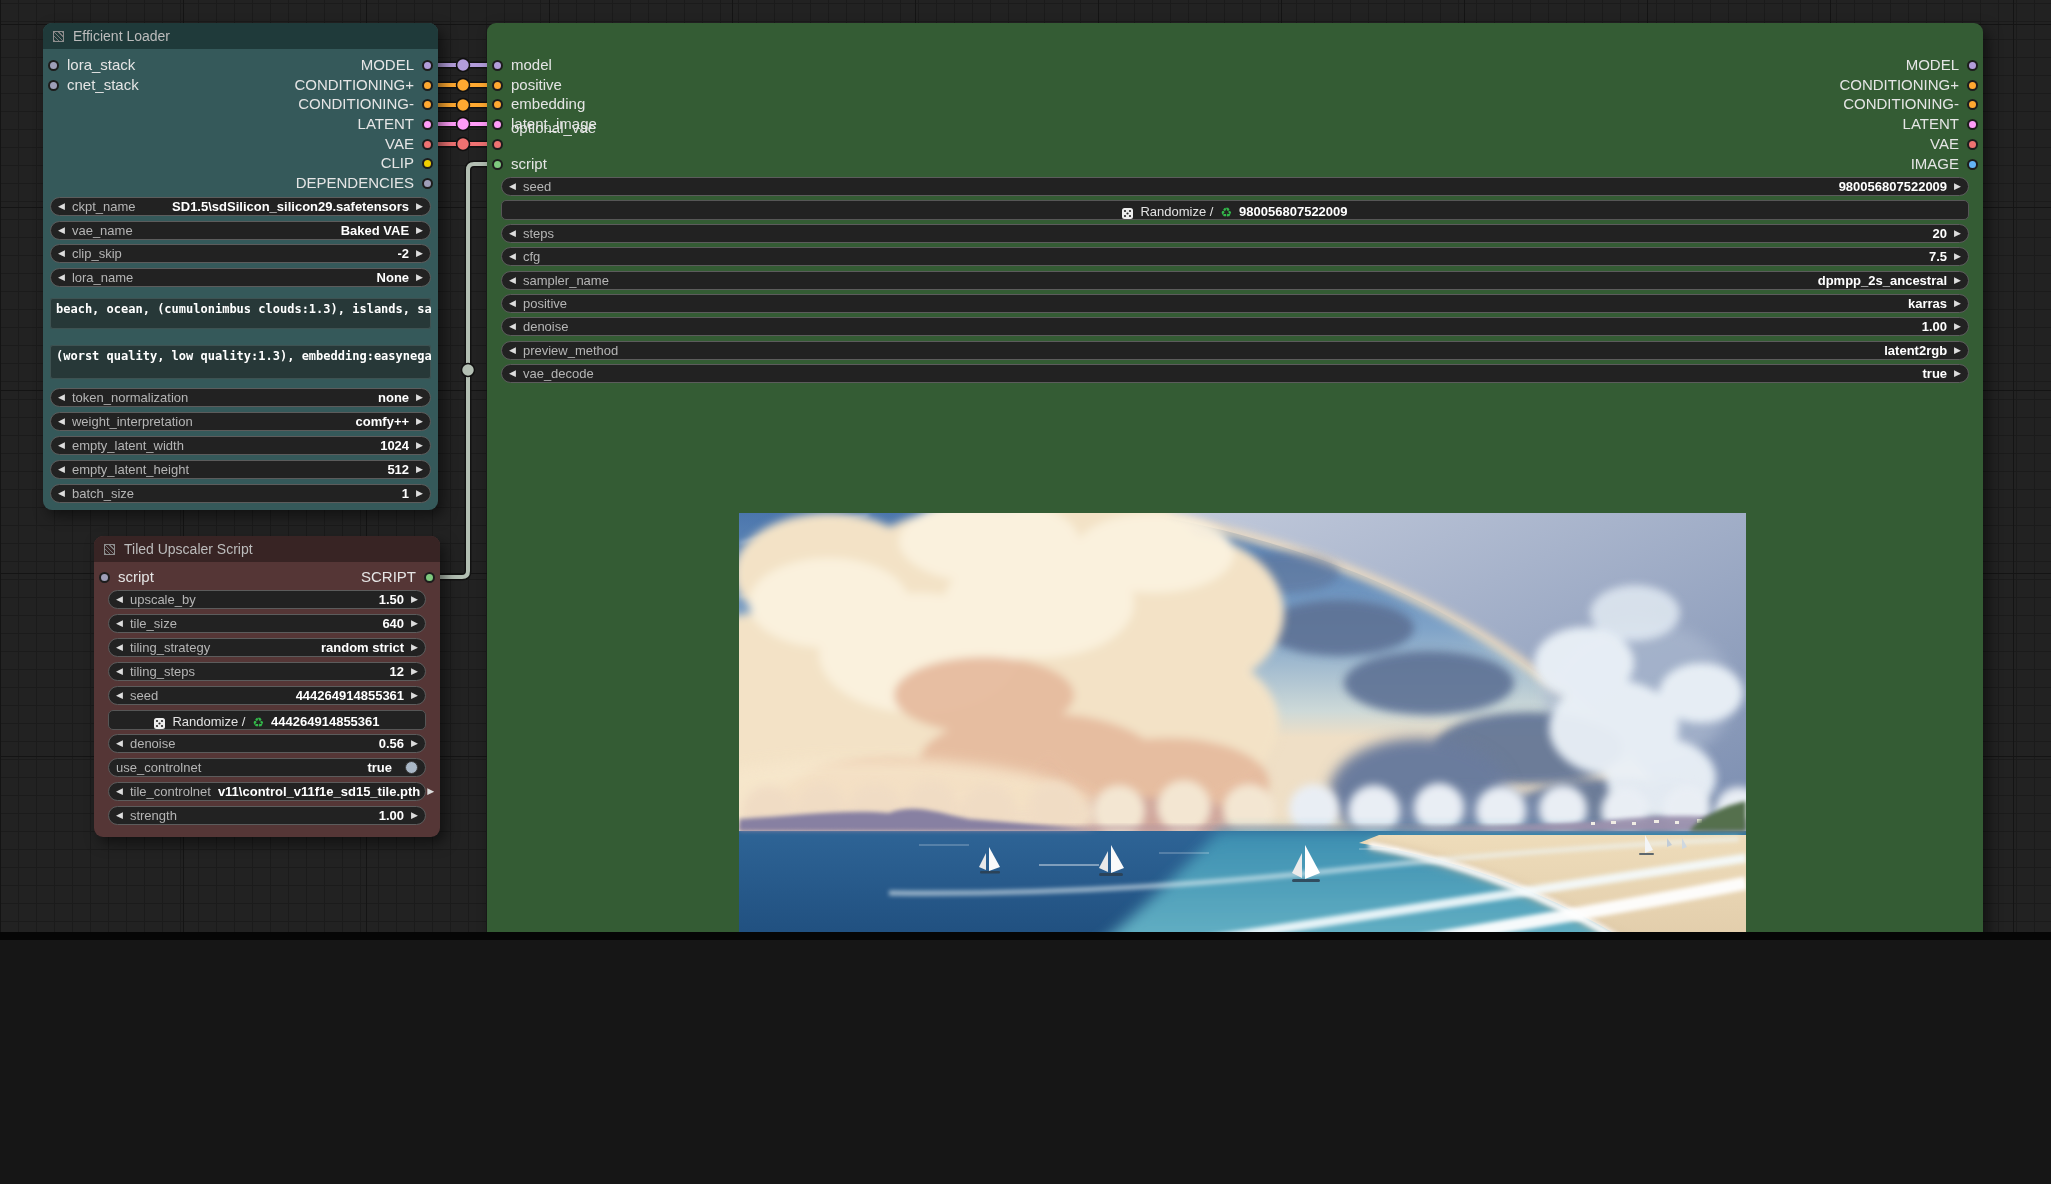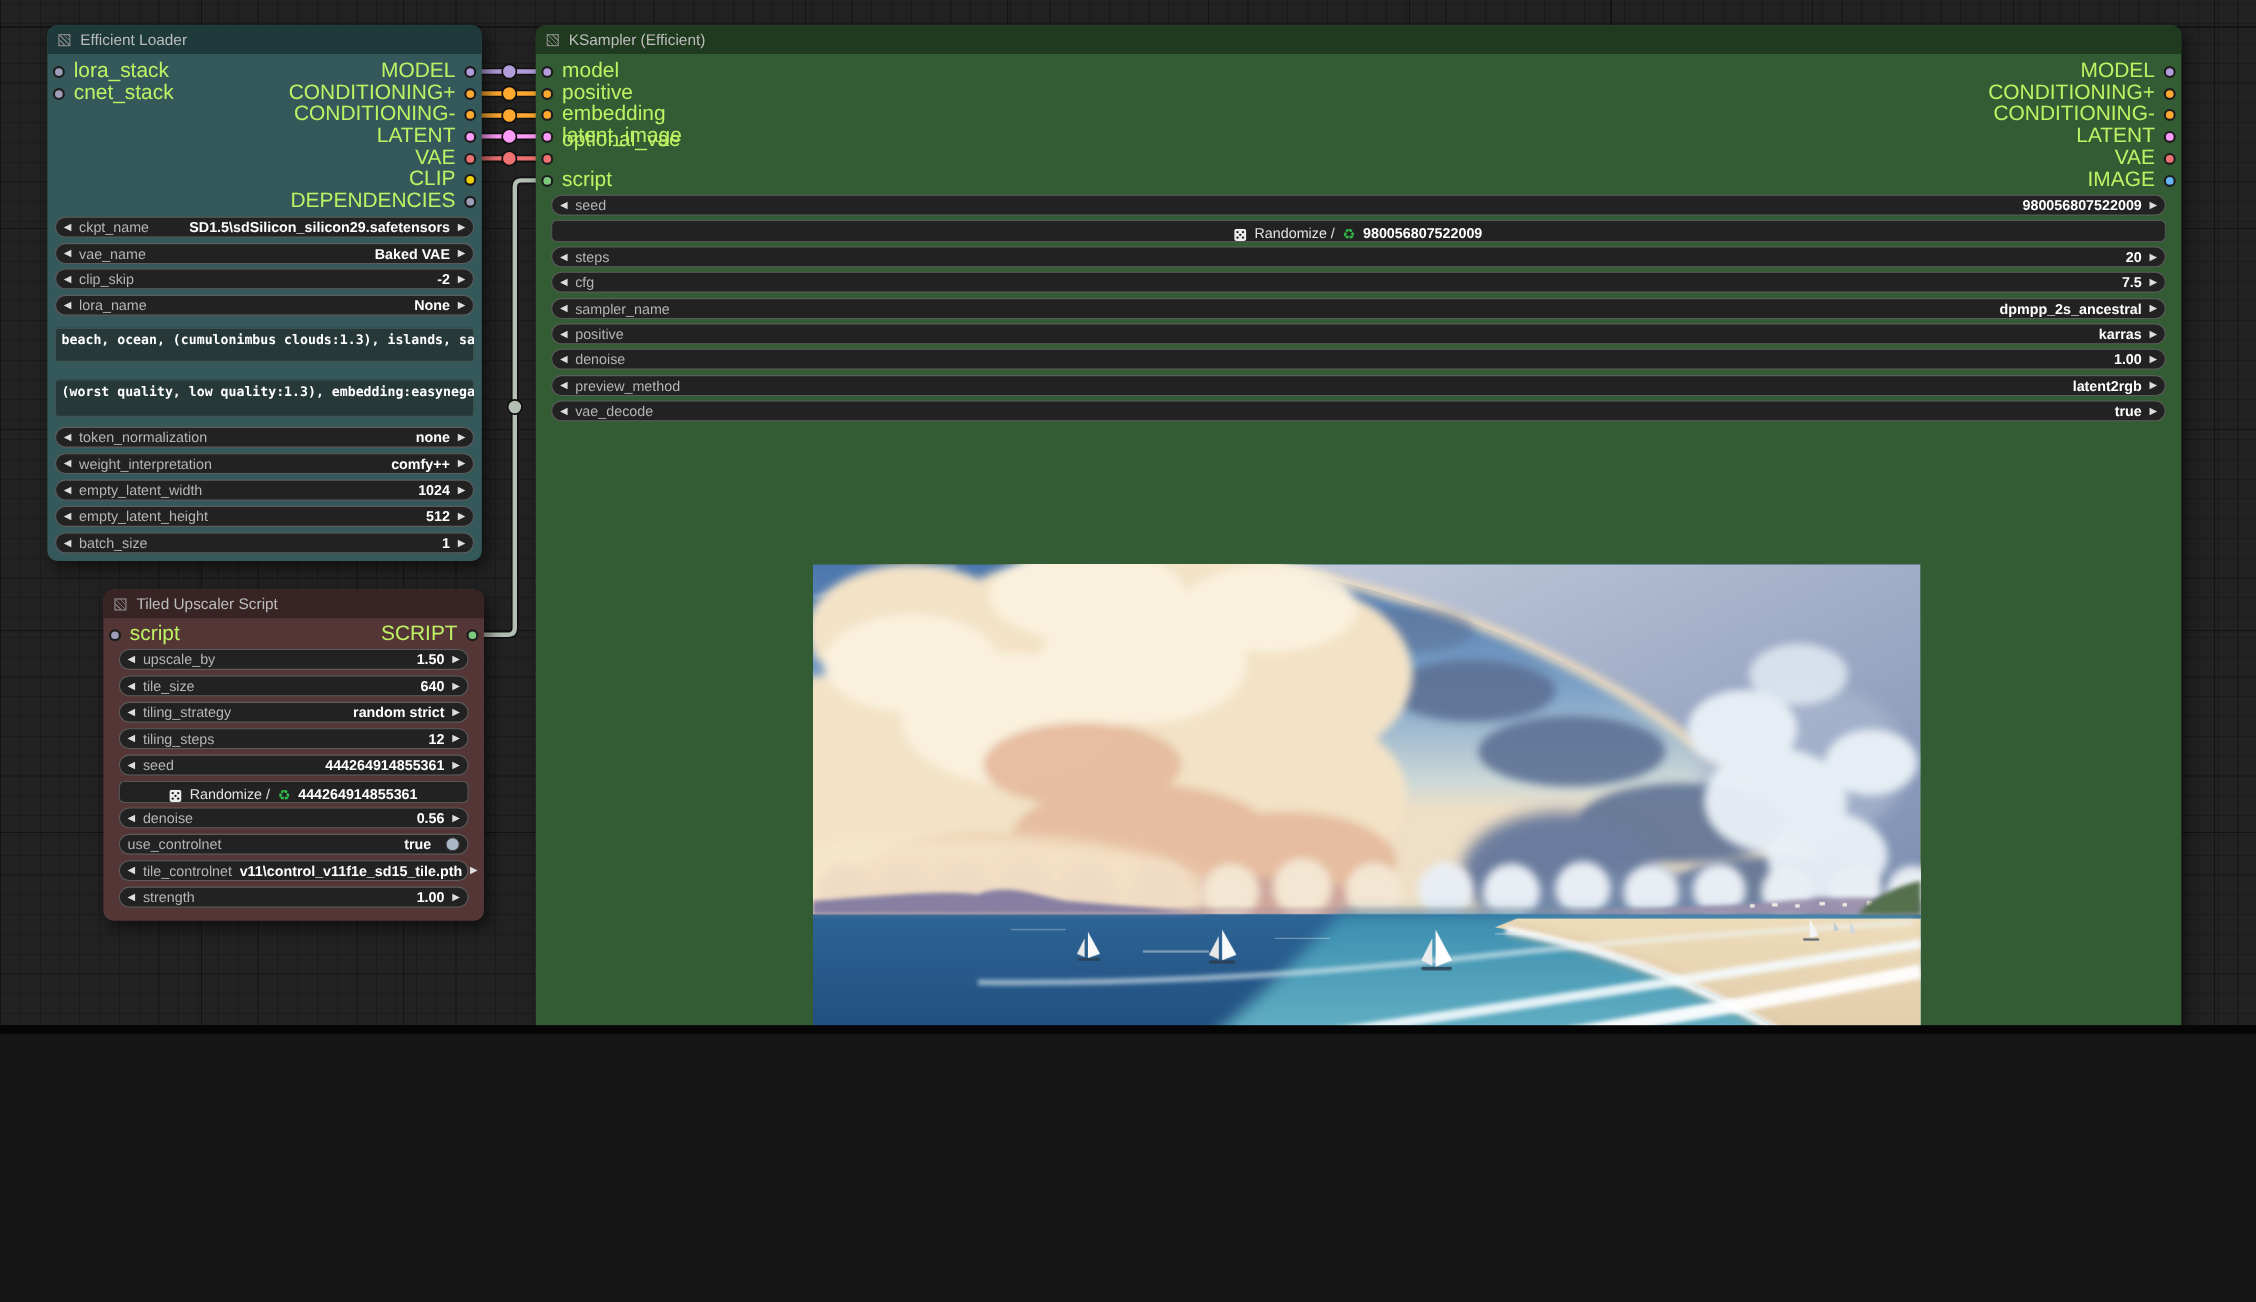--- a/index.html
+++ b/index.html
@@ -16,21 +16,21 @@
   }
   .bottombar{position:absolute;left:0;bottom:0;width:100%;height:8px;background:#060606;z-index:5}
   svg.wires{position:absolute;left:0;top:0;z-index:1;pointer-events:none}
   .node{position:absolute;z-index:2;border-radius:9px;box-shadow:5px 6px 14px rgba(0,0,0,.5)}
   .node-header{position:absolute;left:0;right:0;top:0;height:26px;border-radius:9px 9px 0 0;
     display:flex;align-items:center;gap:9px;padding-left:10px;box-sizing:border-box}
   .node-title{font-size:14px;color:#bcbcbc;white-space:nowrap}
   .collapse{width:11px;height:11px;flex:0 0 11px;border:1px solid #8f8f8f;box-sizing:border-box;
     background:repeating-linear-gradient(45deg,#7a7a7a 0 1px,transparent 1px 3px)}
   .port{position:absolute;width:11px;height:11px;border-radius:50%;border:2px solid #1d1d1d;box-sizing:border-box}
-  .port-label{position:absolute;font-size:19px;color:#bef264;height:18px;line-height:18px;white-space:nowrap}
+  .port-label{position:absolute;font-size:15px;color:#e5e5e5;height:18px;line-height:18px;white-space:nowrap}
   .plr{text-align:right}
   .widget{position:absolute;height:19px;background:#222;border:1px solid #5c5c5c;border-radius:10px;
     display:flex;align-items:center;box-sizing:border-box;font-size:13px;padding:0 7px;gap:7px}
   .arr{color:#ddd;font-size:9px;line-height:1;flex:0 0 auto}
   .wlabel{color:#b5b5b5;white-space:nowrap}
   .wvalue{margin-left:auto;color:#fff;font-weight:700;white-space:nowrap}
   .rand{position:absolute;height:20px;background:#222;border:1px solid #565656;border-radius:5px;
     display:flex;align-items:flex-end;justify-content:center;gap:7px;font-size:13px;color:#e2e2e2;box-sizing:border-box}
   .rand .seedv{font-weight:700;color:#fff}
   .recycle{color:#33b84a;font-size:13px;line-height:1}
@@ -150,24 +150,20 @@
     </div>
     <div class="widget" style="left:7px;top:461px;width:381px">
       <span class="arr">◀</span>
       <span class="wlabel">batch_size</span>
       <span class="wvalue">1</span>
       <span class="arr">▶</span>
     </div>
   </div>
 
   <div class="node" style="left:487px;top:23px;width:1496px;height:1121px;background:#345c34">
-    <div class="node-header" style="background:#203a20">
-      <span class="collapse"></span>
-      <span class="node-title">KSampler (Efficient)</span>
-    </div>
 
     <span class="port" style="left:5px;top:37px;background:#b39ddb"></span>
     <span class="port-label" style="left:24px;top:33px">model</span>
     <span class="port" style="left:5px;top:57px;background:#ffa931"></span>
     <span class="port-label" style="left:24px;top:53px">positive</span>
     <span class="port" style="left:5px;top:76px;background:#ffa931"></span>
     <span class="port-label" style="left:24px;top:72px">embedding</span>
     <span class="port" style="left:5px;top:96px;background:#ff9cf9"></span>
     <span class="port-label" style="left:24px;top:92px">latent_image</span>
     <span class="port" style="left:5px;top:116px;background:#ef7272"></span>

